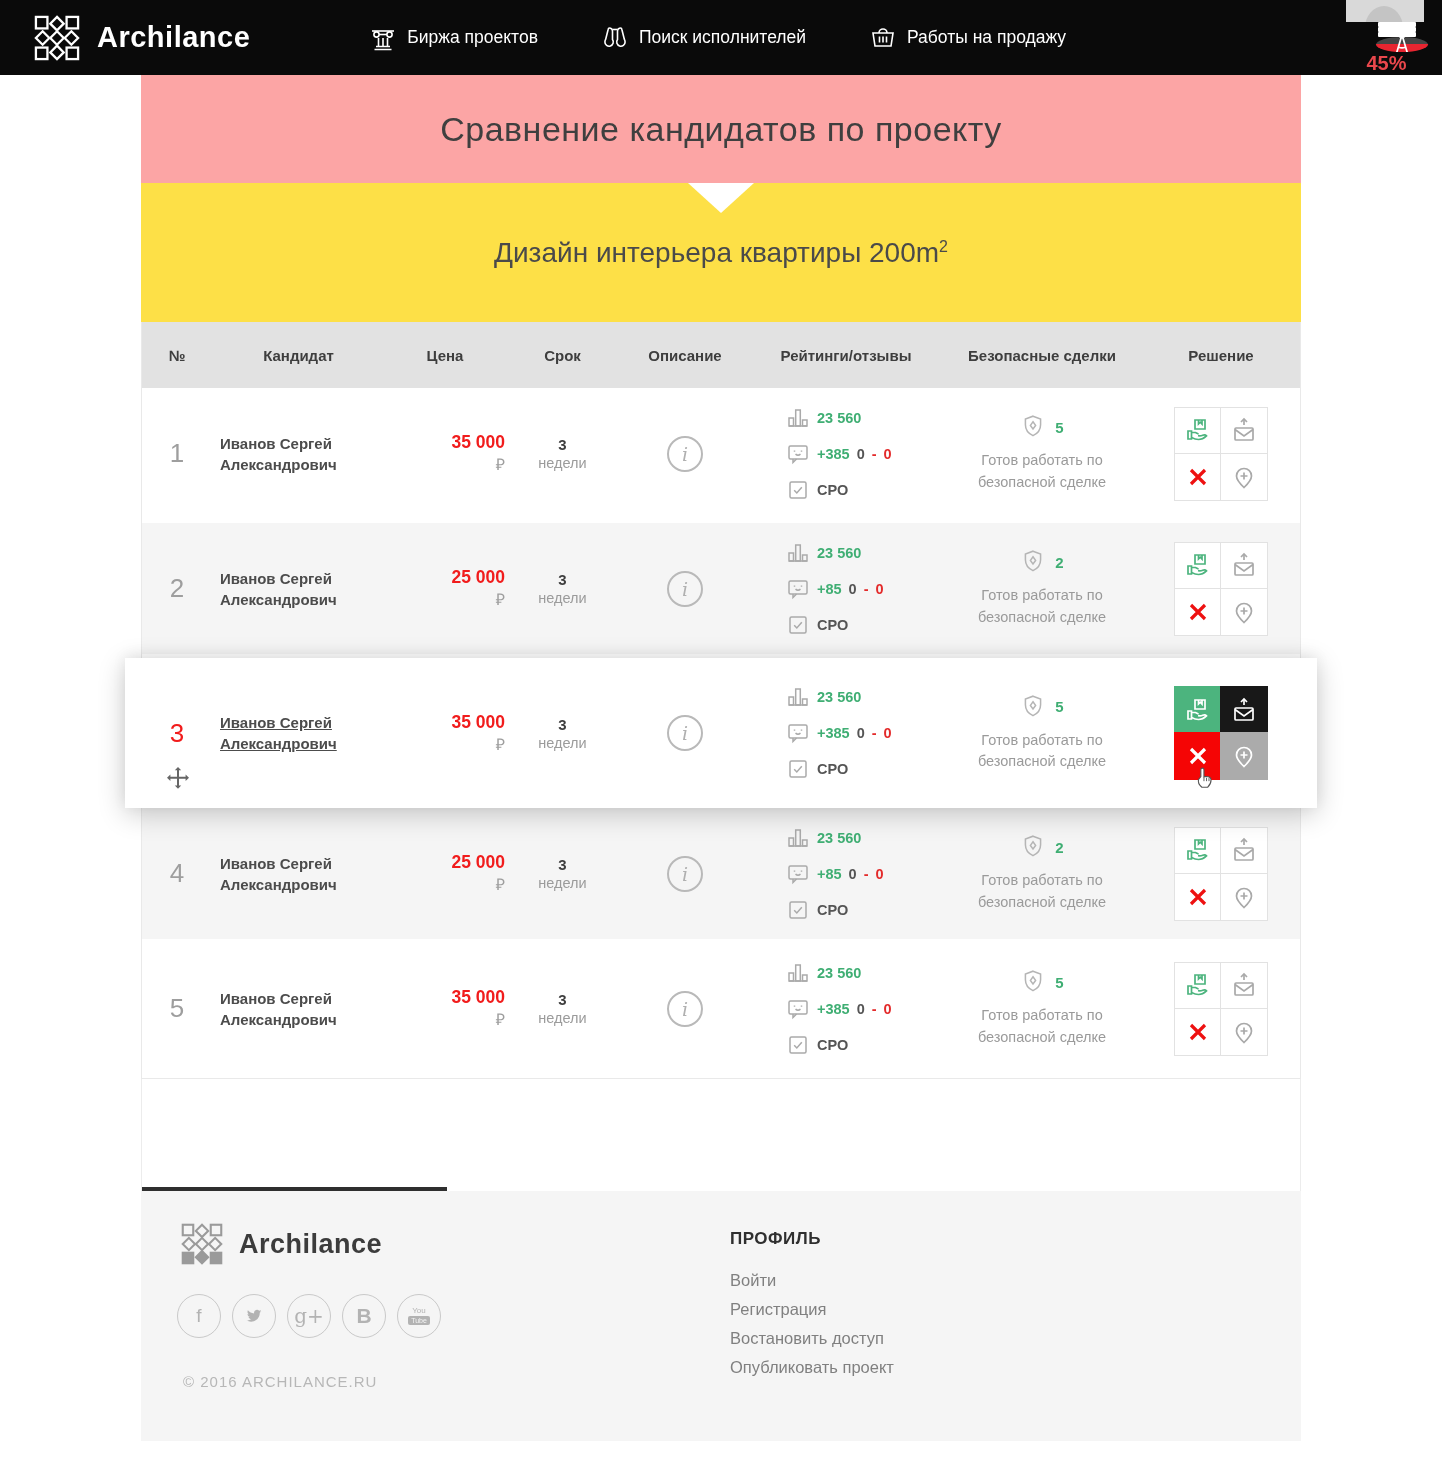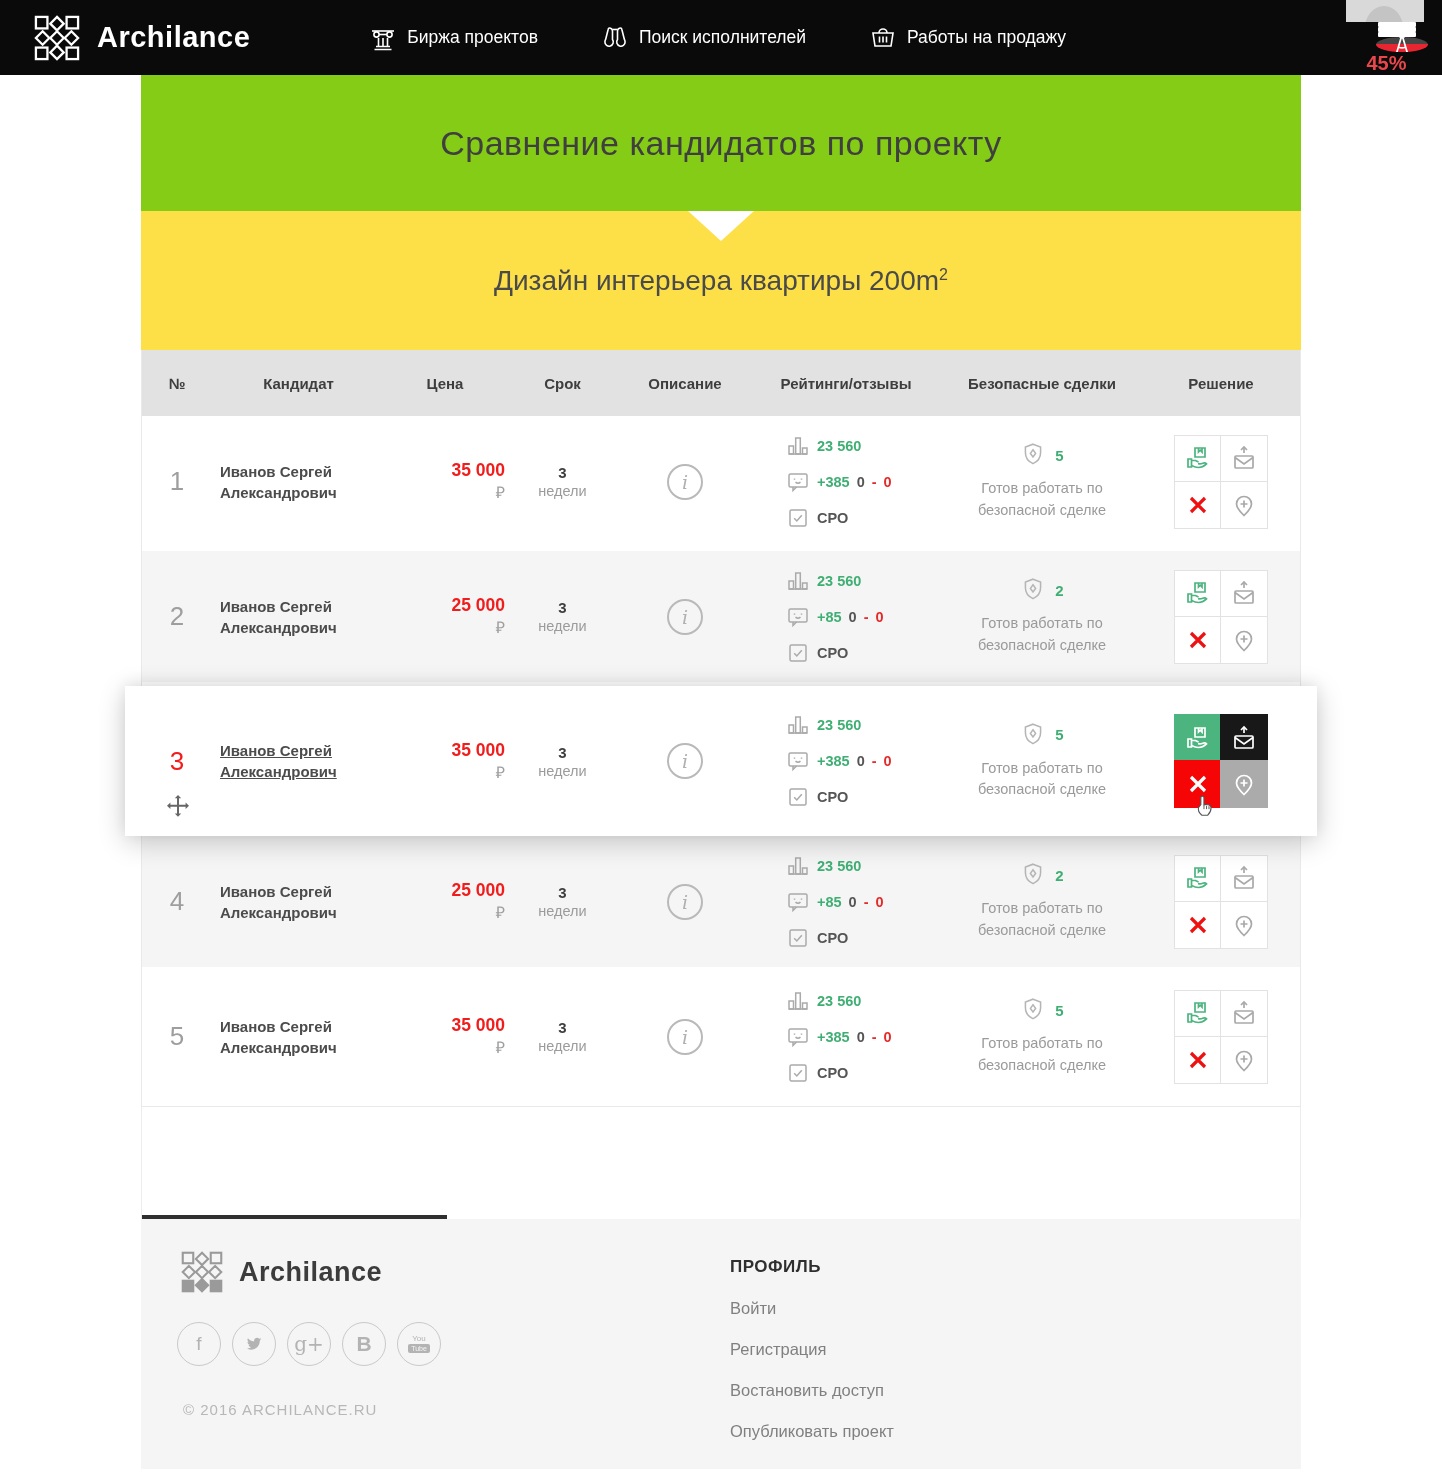--- a/index.html
+++ b/index.html
@@ -23,21 +23,21 @@
   .avatar { width:78px; height:75px; overflow:hidden; }
   .burger { width:38px; height:28px; display:flex; flex-direction:column; justify-content:space-between; margin-left:24px; cursor:pointer; }
   .burger span { display:block; height:5px; background:#fff; border-radius:1px; }
   .gauge { width:52px; height:52px; border-radius:50%; margin-left:34px; position:relative; overflow:hidden; cursor:pointer;
            background:linear-gradient(#454545 0 50%, #e82530 50% 100%); display:flex; align-items:center; justify-content:center; }
   .gauge svg { width:30px; height:30px; stroke:#fff; fill:none; stroke-width:1.4; }
   .gauge-pct { color:#e9474c; font-size:20px; font-weight:bold; margin-left:9px; width:46px; }
 
   
   .content { width:1160px; margin:0 auto; position:relative; }
-  .page-head { height:136px; display:flex; align-items:center; justify-content:center; background:#84cc16; }
+  .page-head { height:108px; display:flex; align-items:center; justify-content:center; background:#fca5a5; }
   .page-title { font-size:34px; font-weight:300; color:#3f3f3f; letter-spacing:.5px; }
   .band { height:139px; background:#fde047; position:relative; display:flex; align-items:center; justify-content:center; }
   .band::before { content:""; position:absolute; top:0; left:50%; transform:translateX(-50%);
                   border-left:33px solid transparent; border-right:33px solid transparent; border-top:30px solid #ffffff; }
   .band-title { font-size:28px; font-weight:300; color:#4a4a4a; }
   .band-title sup { font-size:16px; }
 
   
   .table-wrap { border:1px solid #e9e9e9; border-top:none; background:#fff; }
   .tgrid { display:grid; grid-template-columns:70px 173px 120px 115px 130px 192px 200px 1fr; align-items:center; }
@@ -106,21 +106,21 @@
   .soc svg { width:20px; height:20px; fill:#b3b3b3; }
   .soc .gplus { font-family:"DejaVu Serif", serif; font-size:20px; }
   .soc .bletter { font-weight:bold; font-size:21px; }
   .soc .yt1 { font-size:8px; line-height:1; }
   .soc .yt2 { font-size:7px; line-height:1; background:#b3b3b3; color:#f5f5f5; border-radius:2px; padding:1px 3px; margin-top:1px; }
   .copyright { position:absolute; left:42px; top:182px; font-size:15px; color:#b7b7b7; letter-spacing:1px; }
   .fcol { position:absolute; top:38px; }
   .fcol-1 { left:589px; }
   .fcol-2 { left:875px; }
   .fcol-title { font-size:17px; font-weight:bold; color:#2f2f2f; letter-spacing:.5px; margin-bottom:22px; }
-  .fcol a { display:block; font-size:16.5px; color:#808080; text-decoration:none; margin:22px 0; cursor:pointer; }
+  .fcol a { display:block; font-size:16.5px; color:#808080; text-decoration:none; margin:10px 0; cursor:pointer; }
 </style>
 </head>
 <body>
 
 <header class="topbar">
   <div class="brand">
     <svg class="brand-logo" viewBox="0 0 48 48">
       <g fill="none" stroke="#ffffff" stroke-width="2.4">
         <rect x="2" y="2" width="12" height="12"></rect>
           <rect x="34" y="2" width="12" height="12"></rect>

